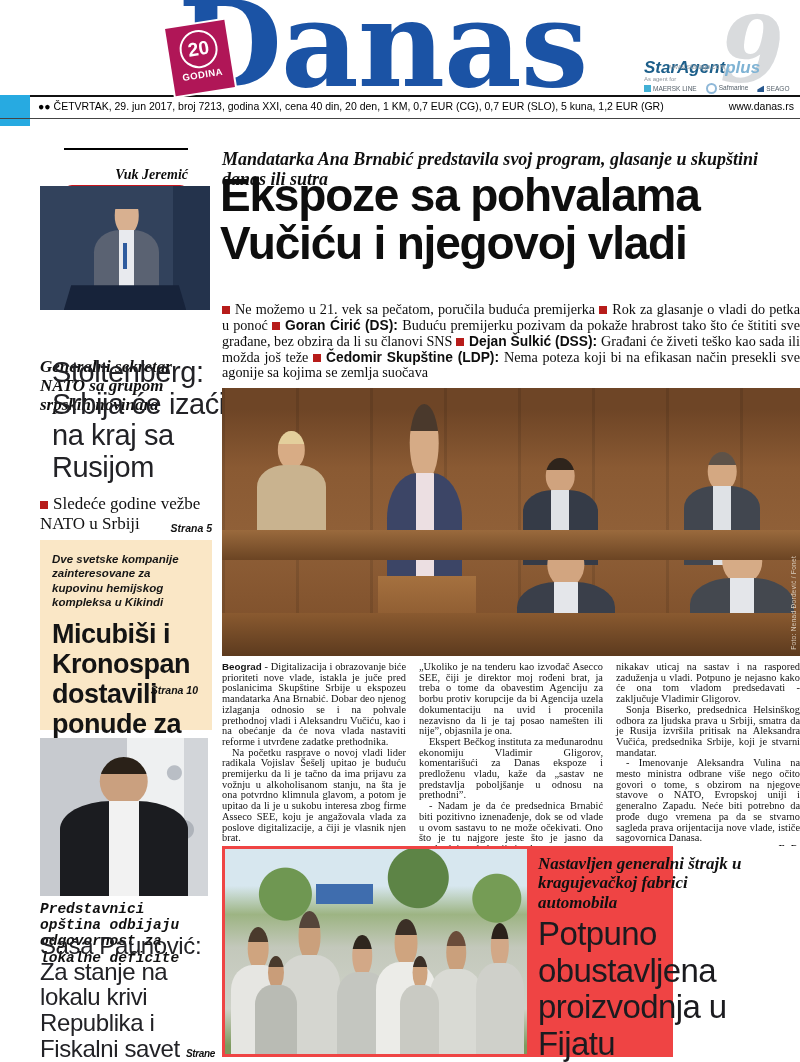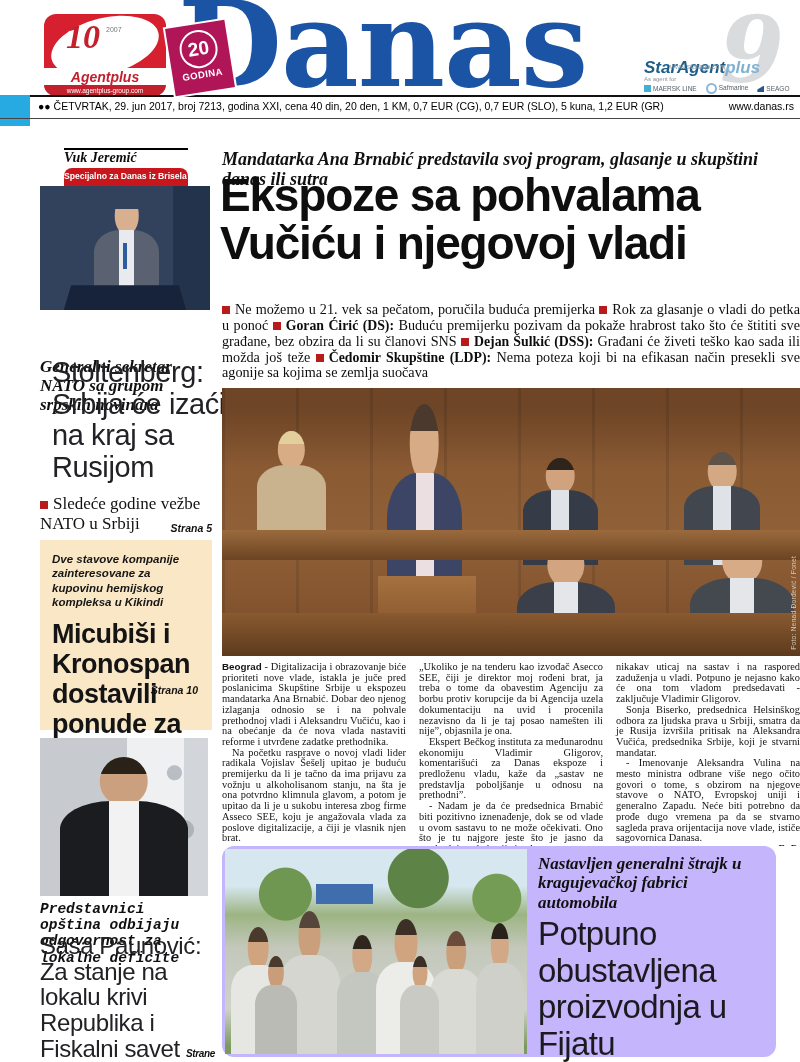--- a/index.html
+++ b/index.html
@@ -33,32 +33,32 @@
   .chip.seago{background:#27588e;clip-path:polygon(0 60%,100% 0,100% 100%,0 100%);}
 
   .rule-top{position:absolute;left:0;top:95px;width:800px;height:2px;background:#111;}
   .rule-bot{position:absolute;left:0;top:118px;width:800px;height:1px;background:#444;}
   .cyansq{position:absolute;left:0;top:95px;width:30px;height:31px;background:#27aae1;}
   .dateline{position:absolute;left:38px;top:100px;font-size:10.5px;color:#000;letter-spacing:0;}
   .website{position:absolute;right:6px;top:100px;font-size:10.5px;color:#000;padding-left:40px;}
   .kicker{font:italic 700 17px "Liberation Serif",serif;color:#101010;line-height:1.12;}
   .pageref{font:italic 700 10.5px "Liberation Sans",sans-serif;color:#111;}
   .sq{display:inline-block;width:8px;height:8px;background:#b71c1a;margin:0 5px 1px 0;vertical-align:middle;}
-  .ldname{font-family:Liberation Serif, serif;font-weight:700;font-size:13.8px;}
+  .ldname{font-family:Liberation Sans, sans-serif;font-weight:700;font-size:13.8px;}
   .vcred{position:absolute;writing-mode:vertical-rl;transform:rotate(180deg);font-size:6.5px;color:#979ca1;letter-spacing:.3px;}
 
   
   .person{position:absolute;}
   .person::before{content:"";position:absolute;left:50%;top:0;transform:translateX(-50%);width:38%;height:34%;border-radius:50%;
     background:linear-gradient(180deg,var(--hair,transparent) 0 34%,var(--skin,#d2a887) 34%);}
   .person::after{content:"";position:absolute;left:0;right:0;top:30%;bottom:0;border-radius:40% 40% 0 0/28% 28% 0 0;
     background:linear-gradient(90deg,var(--suit,#2e3440) 0 38%,var(--shirt,var(--suit,#2e3440)) 38% 62%,var(--suit,#2e3440) 62%);}
 
   
-  .vuk{position:absolute;left:64px;top:148px;width:124px;text-align:left;border-top:2px solid #000;padding-top:0;}
+  .vuk{position:absolute;left:64px;top:148px;width:124px;text-align:right;border-top:2px solid #000;padding-top:17px;}
   .vuk .author{font:italic 700 14px "Liberation Serif",serif;color:#0d0d0d;}
   .vuk .tag{margin-top:2px;background:#c8161d;color:#fff;font:700 8.6px/16px "Liberation Sans",sans-serif;height:28px;border-radius:8px;}
 
   .photo-stolt{position:absolute;left:40px;top:186px;width:170px;height:124px;overflow:hidden;
     background:linear-gradient(90deg,#32425c 0 78%,#24334c 78%),linear-gradient(180deg,#374763,#243350);}
   .photo-stolt .lectern{position:absolute;left:14%;bottom:0;width:72%;height:20%;background:#17233a;clip-path:polygon(6% 0,94% 0,100% 100%,0 100%);}
   .photo-stolt .tie{position:absolute;left:50%;top:46%;width:4px;height:26px;margin-left:-2px;background:#2f5c9e;z-index:2;}
 
   .kicker1{position:absolute;left:40px;top:318px;width:172px;margin-top:39px;}
   .h-light{font-family:"Liberation Sans",sans-serif;font-weight:400;color:#222226;letter-spacing:-0.4px;}
@@ -99,44 +99,37 @@
   .columns{position:absolute;left:222px;top:662px;width:578px;height:184px;display:flex;gap:13px;overflow:hidden;
            font:400 10.4px/10.7px "Liberation Serif",serif;color:#141414;text-align:justify;}
   .columns .col{width:184px;}
   .columns p{margin:0;}
   .columns p + p{text-indent:10px;}
   .columns .blab{font-weight:700;font-family:"Liberation Sans",sans-serif;font-size:9.8px;}
   .columns .sig{text-align:right;font-weight:700;font-style:italic;}
   .columns .sig .by{font-family:"Liberation Serif",serif;font-size:10.4px;}
 
   
-  .fiat{position:absolute;left:222px;top:846px;width:554px;height:211px;background:#c4b5fd;border-radius:12px;}
+  .fiat{position:absolute;left:222px;top:846px;width:451px;height:211px;background:#ef4444;}
   .photo-workers{position:absolute;left:3px;top:3px;width:302px;height:205px;overflow:hidden;
     background:
       radial-gradient(circle at 20% 22%, #6f9752 0 26px, transparent 27px),
       radial-gradient(circle at 64% 14%, #5d8446 0 30px, transparent 31px),
       radial-gradient(circle at 90% 24%, #759c55 0 24px, transparent 25px),
       linear-gradient(180deg,#d7e7ef 0 18%,#9db483 32%,#c3c8bb 48%,#cfd2c9 78%,#7d9a5e 96%);}
   .photo-workers .tarp{position:absolute;left:30%;top:17%;width:19%;height:10%;background:#3f6dae;}
   .fiat .txt{position:absolute;left:316px;top:8px;width:222px;}
   .fiat .fk{font:italic 700 17px/1.14 "Liberation Serif",serif;color:#101010;}
   .fiat .fh{margin-top:4px;font:400 33px/1.11 "Liberation Sans",sans-serif;color:#1b1b1f;letter-spacing:-0.6px;}
 </style>
 </head>
 <body>
 
 <div id="page">
 
-  <div class="agentplus">
-    <div class="oval"></div>
-    <div class="ten">10</div>
-    <div class="yr">2007</div>
-    <div class="nm">Agentplus</div>
-    <div class="url">www.agentplus-group.com</div>
-  </div>
 
   <div class="danas">Danas</div>
 
   <div class="badge20">
     <div class="circ">20</div>
     <div class="lbl">GODINA</div>
   </div>
 
   <div class="staragent">
     <div class="swirl">9</div>
@@ -169,21 +162,21 @@
   </div>
 
   <div class="kicker1 kicker">Generalni sekretar NATO sa grupom srpskih novinara</div>
   <div class="headline1 h-light">Stoltenberg: Srbija će izaći na kraj sa Rusijom</div>
   <div class="bullets1">
     <span class="sq"></span><span>Sledeće godine vežbe NATO u Srbiji</span>
     <span class="pageref">Strana 5</span>
   </div>
 
   <div class="cream">
-    <div class="ck">Dve stavove kompanije zainteresovane za kupovinu hemijskog kompleksa u Kikindi</div>
+    <div class="ck">Dve svetske kompanije zainteresovane za kupovinu hemijskog kompleksa u Kikindi</div>
     <div class="hh">Micubiši i Kronospan dostavili ponude za MSK</div>
     <span class="pageref">Strana 10</span>
   </div>
 
   <div class="photo-paun">
     <div class="person" style="left:12%;top:12%;width:76%;height:92%;--suit:#1b1c20;--shirt:#f2f2f2;--skin:#caa07f;--hair:#2a2118;"></div>
 
   </div>
 
   <div class="kicker3 kicker">Predstavnici opština odbijaju odgovornost za lokalne deficite</div>

